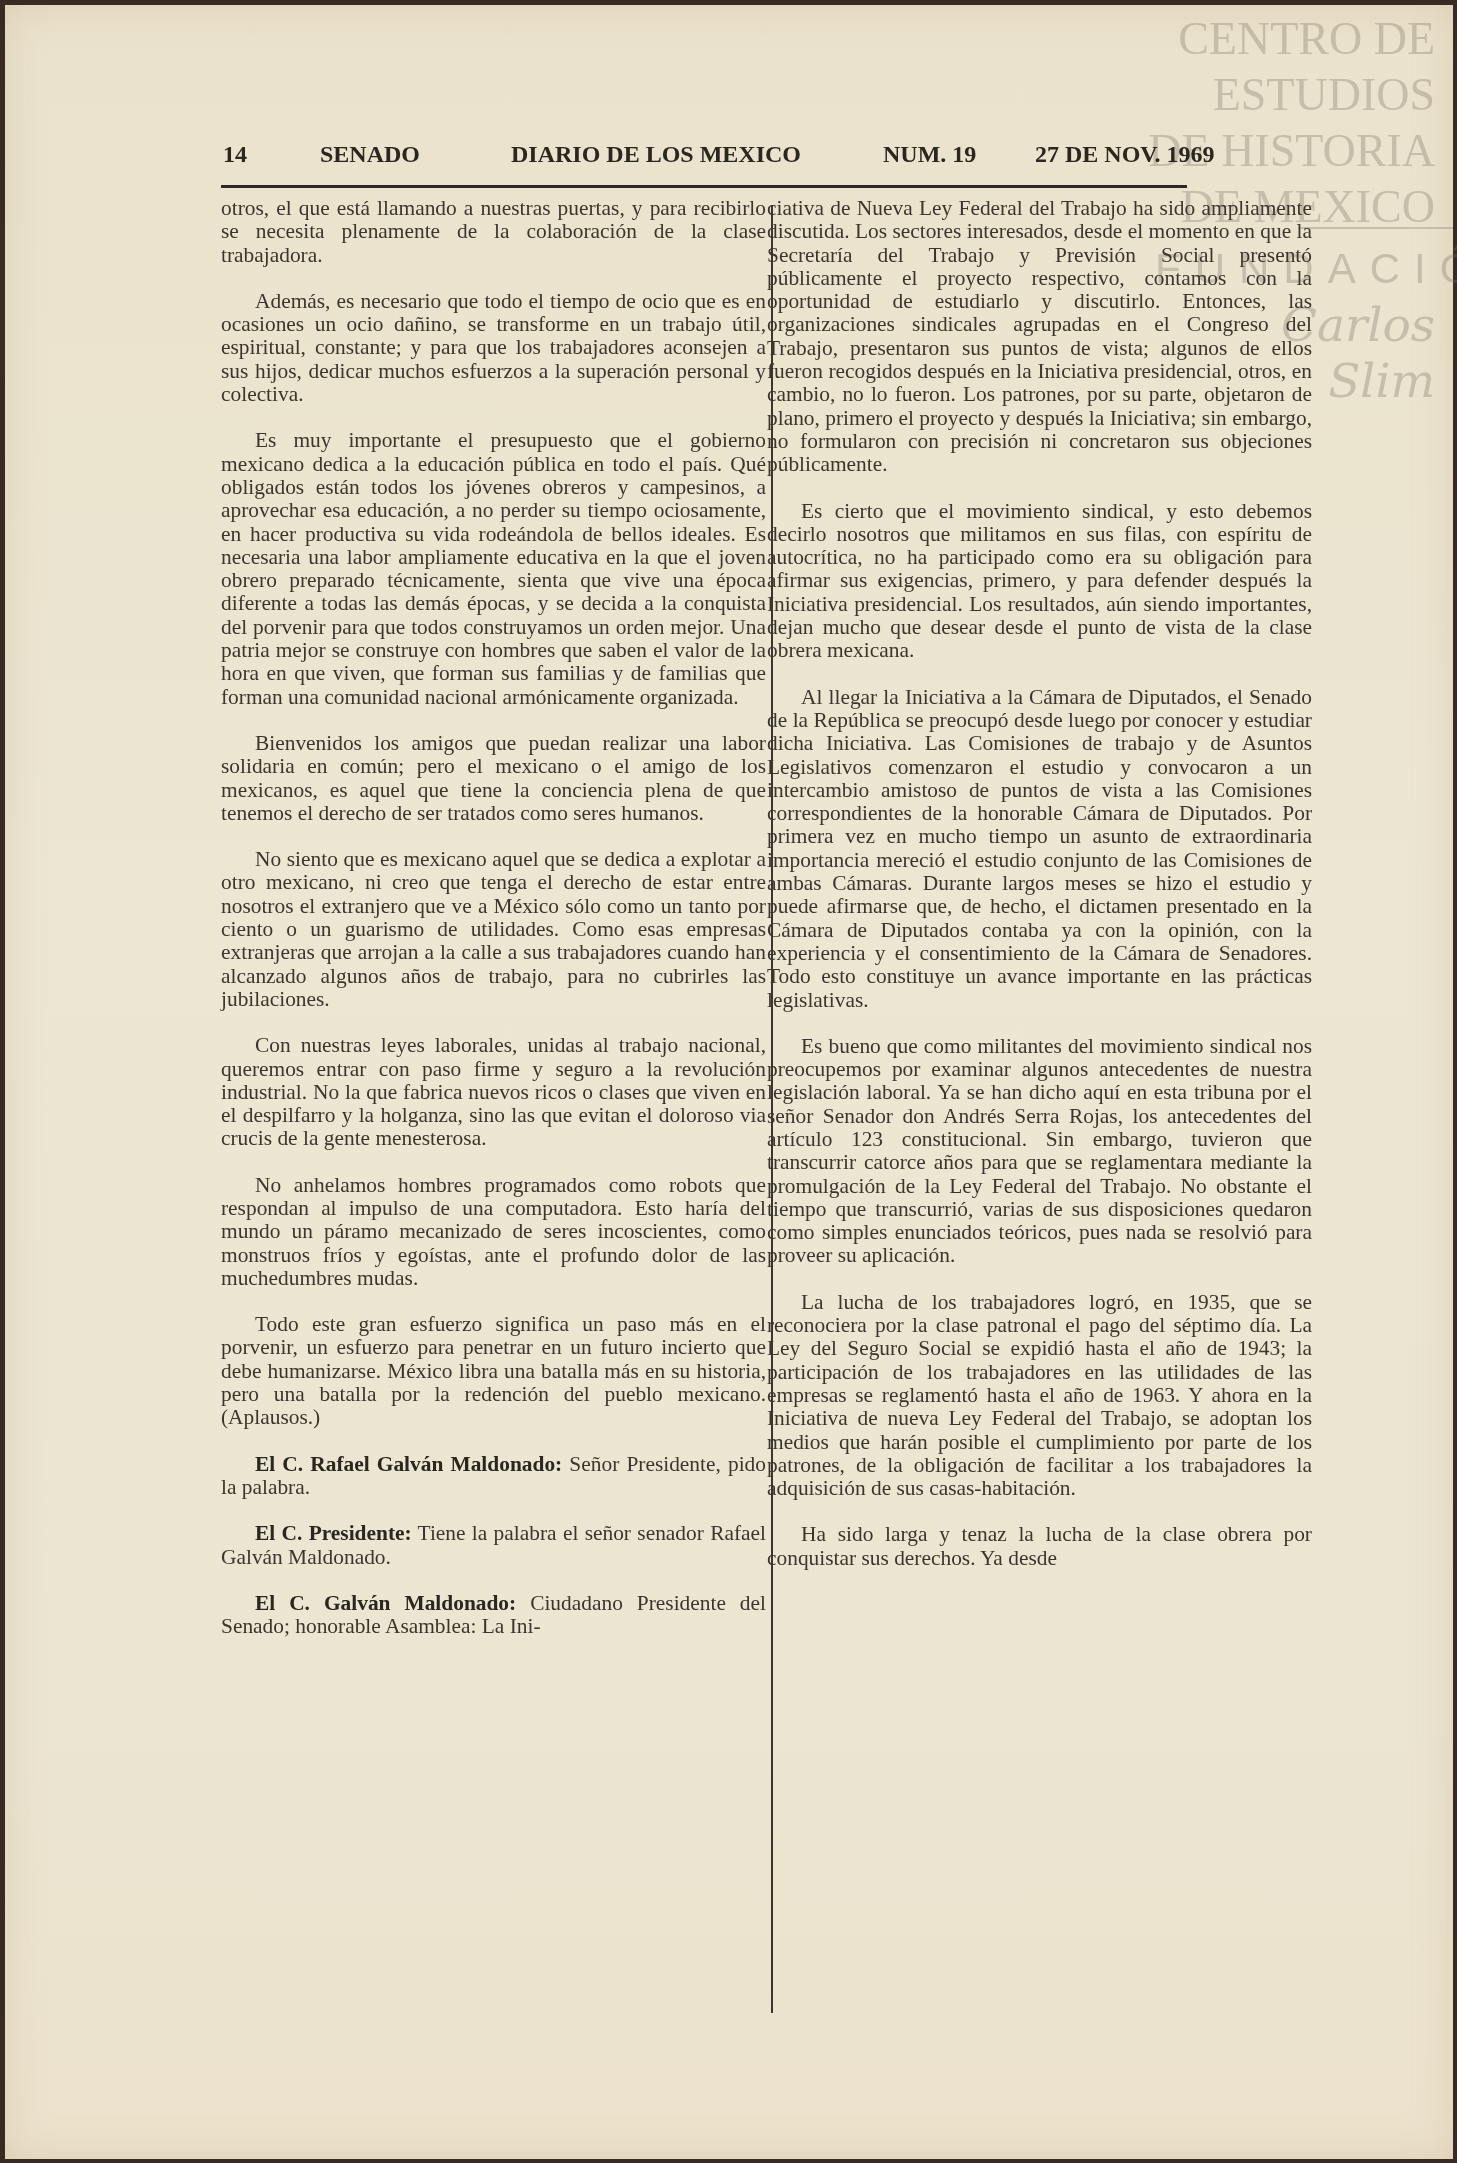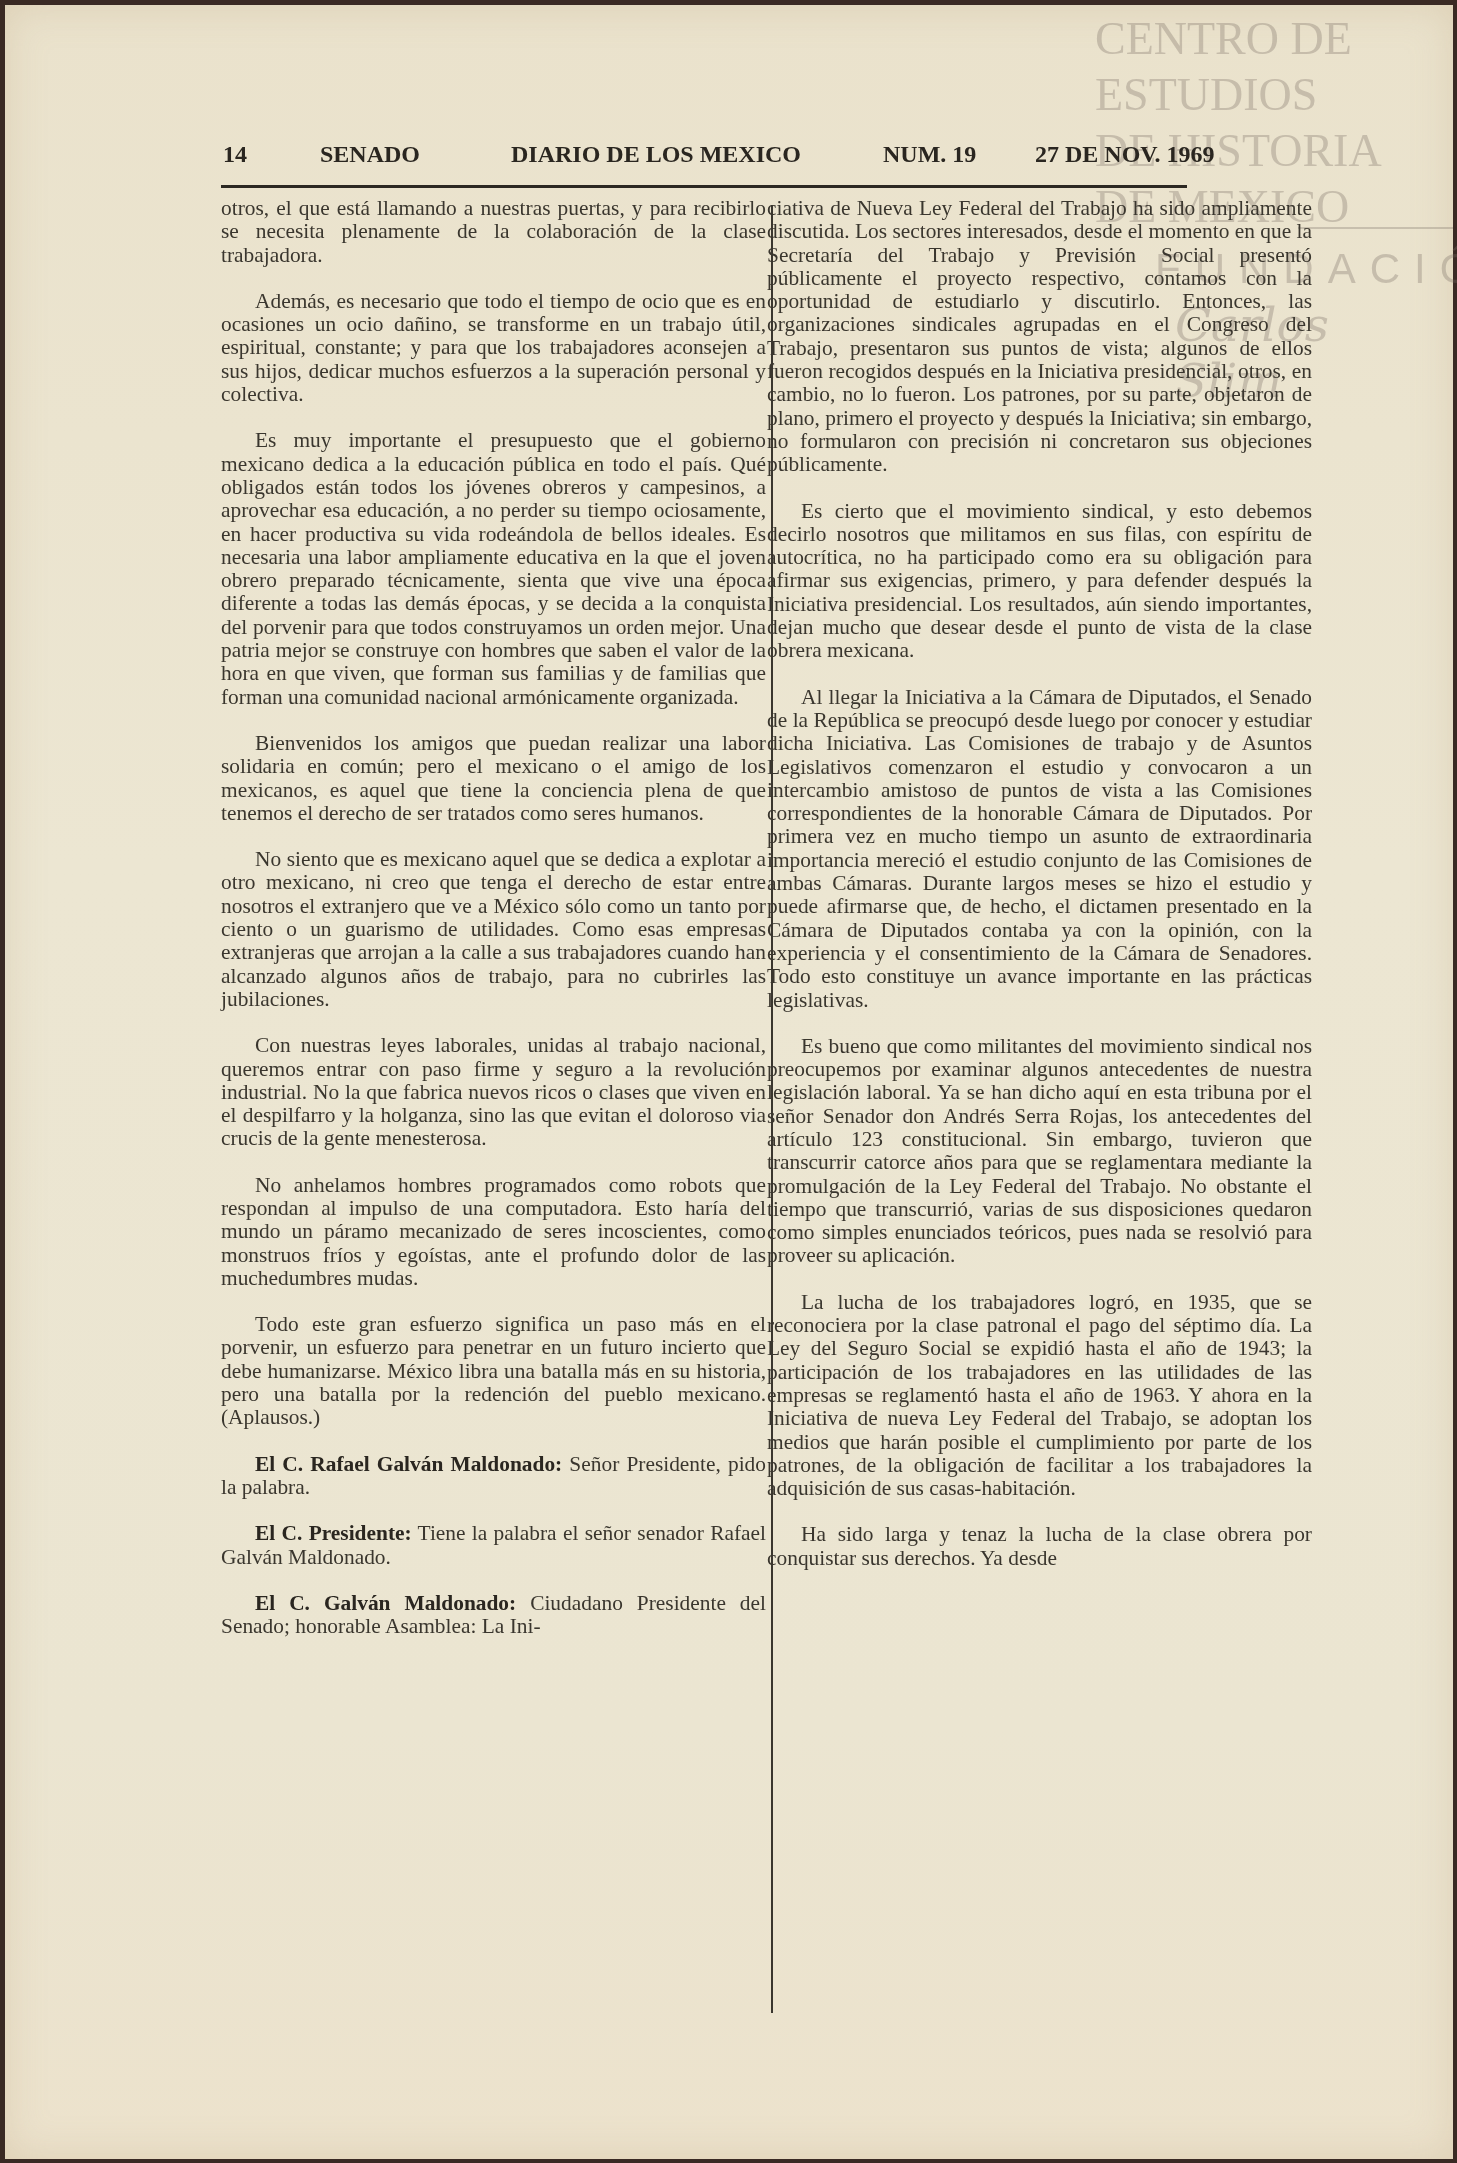--- a/index.html
+++ b/index.html
@@ -9,21 +9,21 @@
       position: relative; overflow: hidden;
       font-family: "Liberation Serif", "DejaVu Serif", serif;
     }
     .page {
       position: absolute; left: 5px; top: 5px; width: 1448px; height: 2154px;
       background: linear-gradient(180deg, #eae2cc 0%, #ece6d2 40%, #ebe5d1 80%, #ece2cc 100%);
       box-shadow: inset 0 0 40px rgba(180,150,110,0.25);
     }
     .watermark {
       position: absolute; right: 18px; top: 6px; width: 340px;
-      color: rgba(120,110,100,0.32); text-align: left; line-height: 56px;
+      color: rgba(120,110,100,0.32); text-align: right; line-height: 56px;
       font-family: "Liberation Serif", serif; font-size: 46px; pointer-events: none;
     }
     .watermark .wm-line { display: block; }
     .watermark .wm-fund {
       font-family: "Liberation Sans", sans-serif; letter-spacing: 14px; font-size: 42px;
       margin-top: 6px; padding-left: 60px;
     }
     .watermark .wm-sign {
       font-family: "DejaVu Serif", serif; font-style: italic; font-size: 47px;
       padding-left: 80px; margin-top: 0px;

